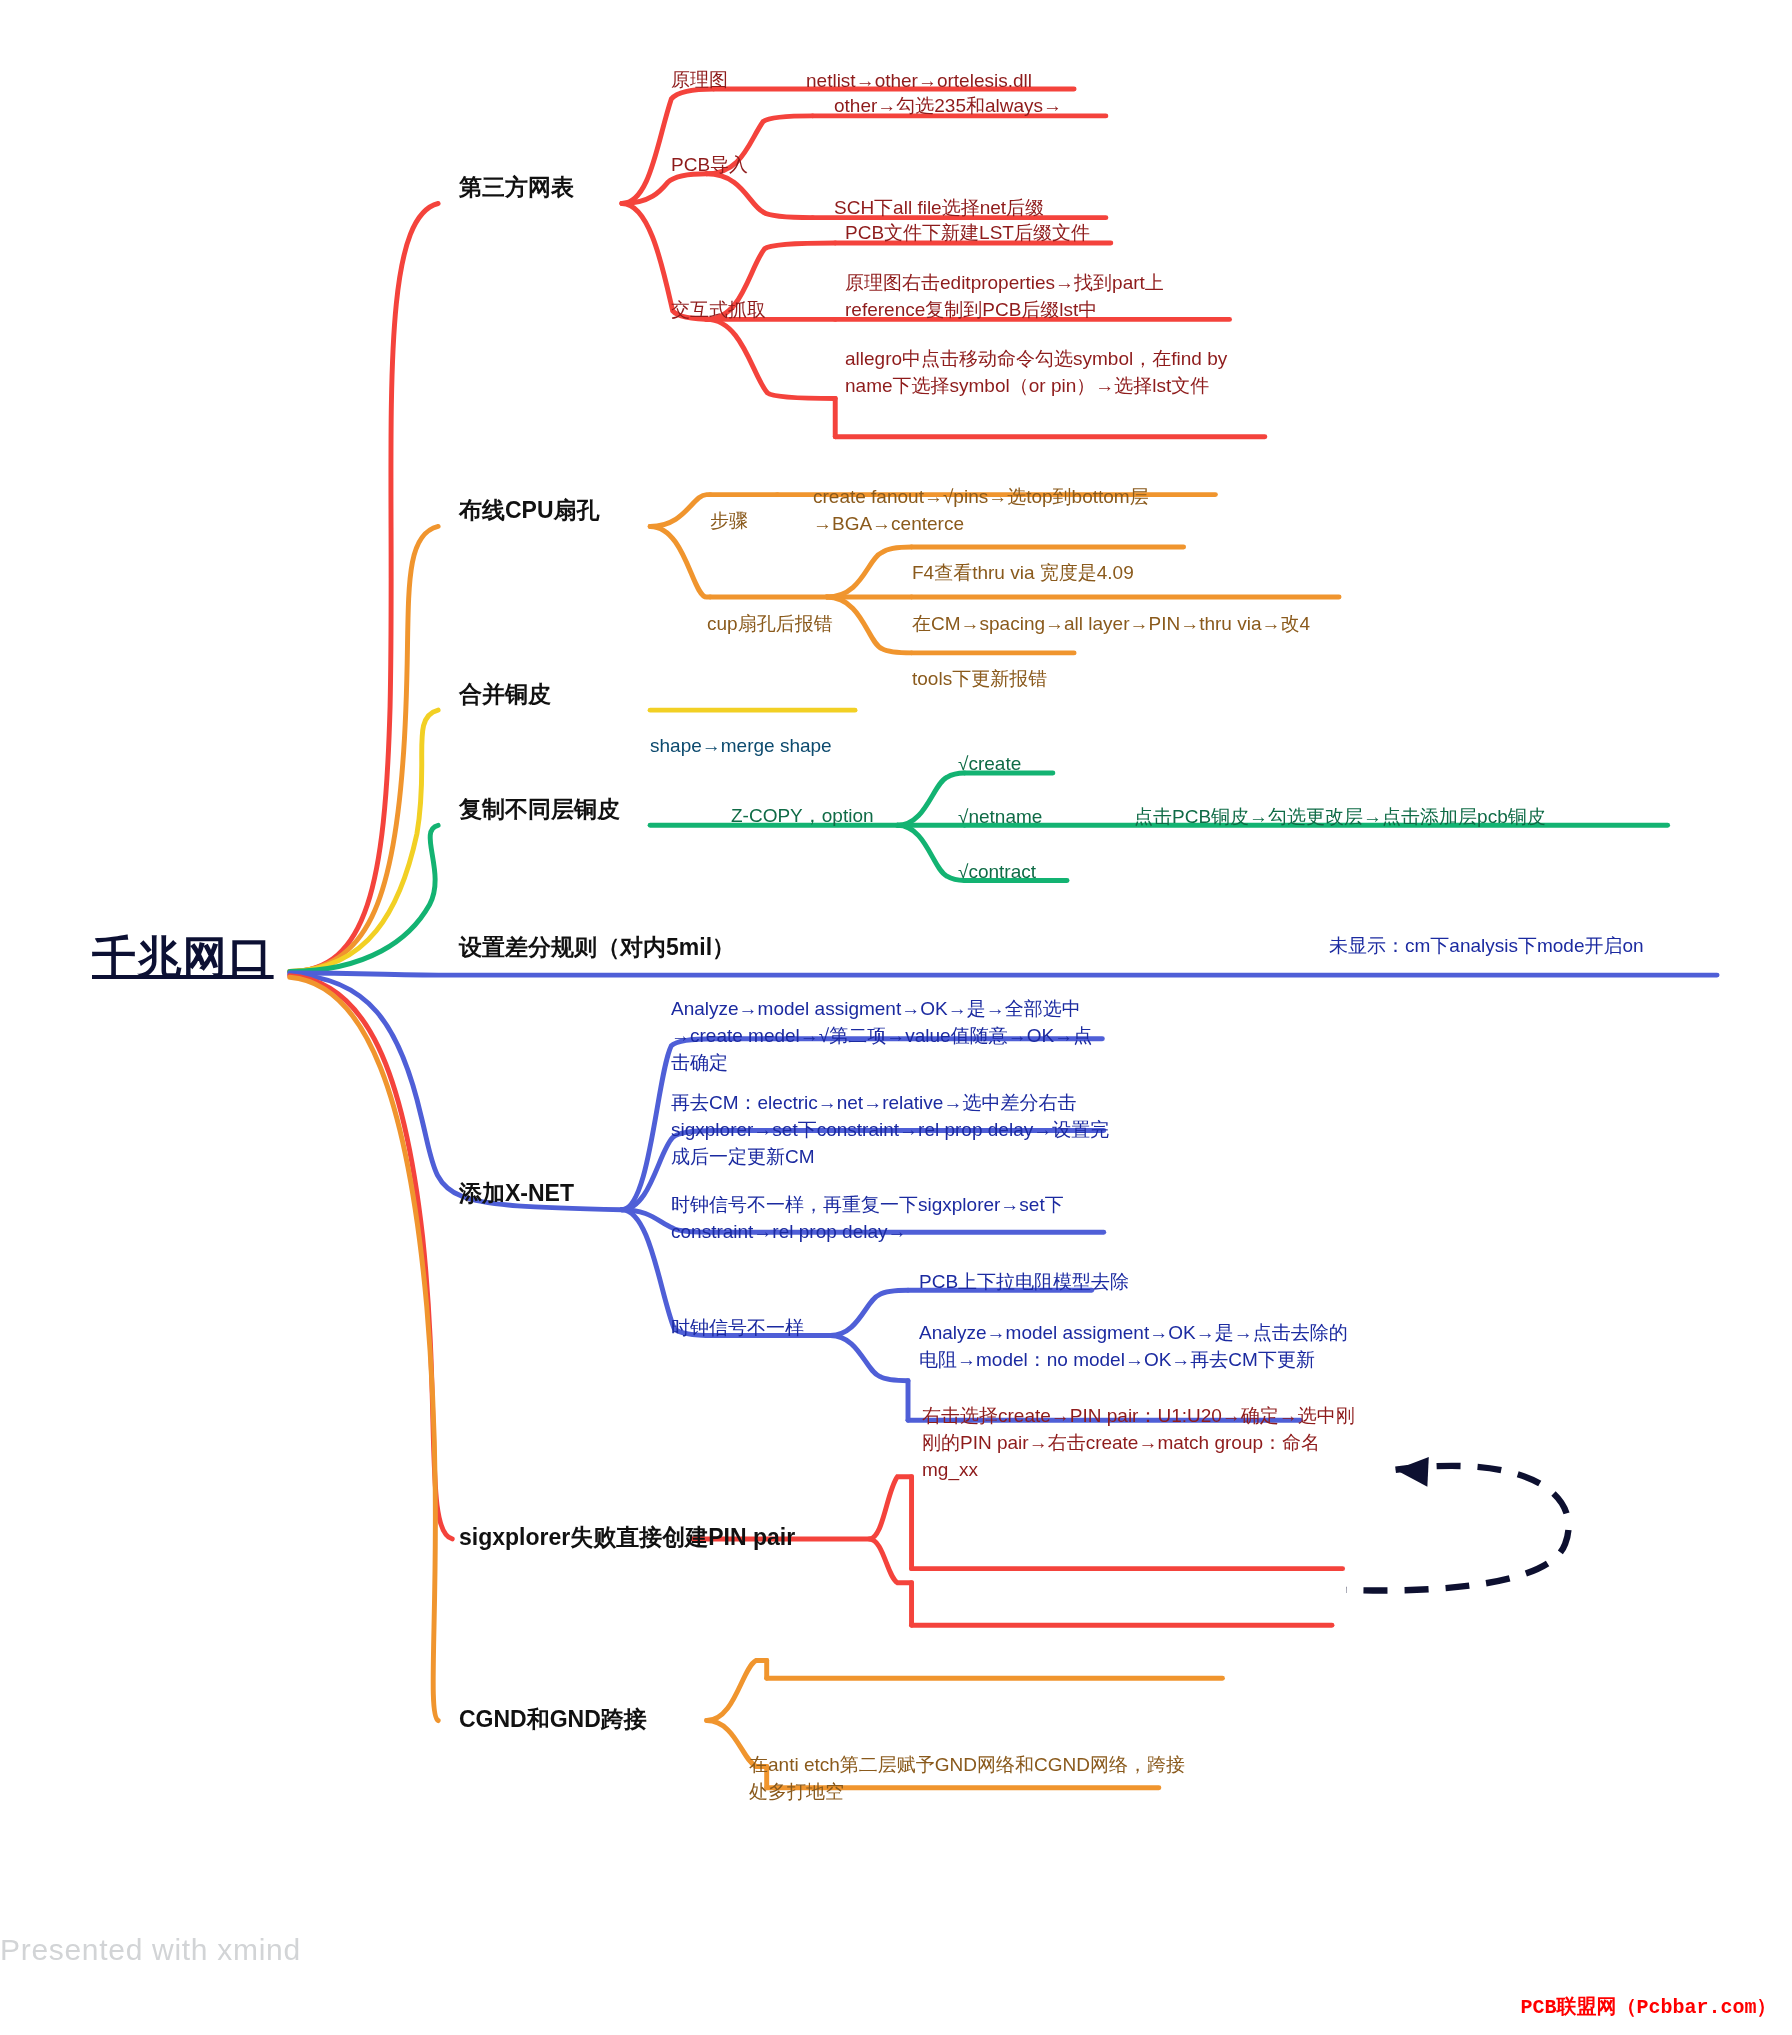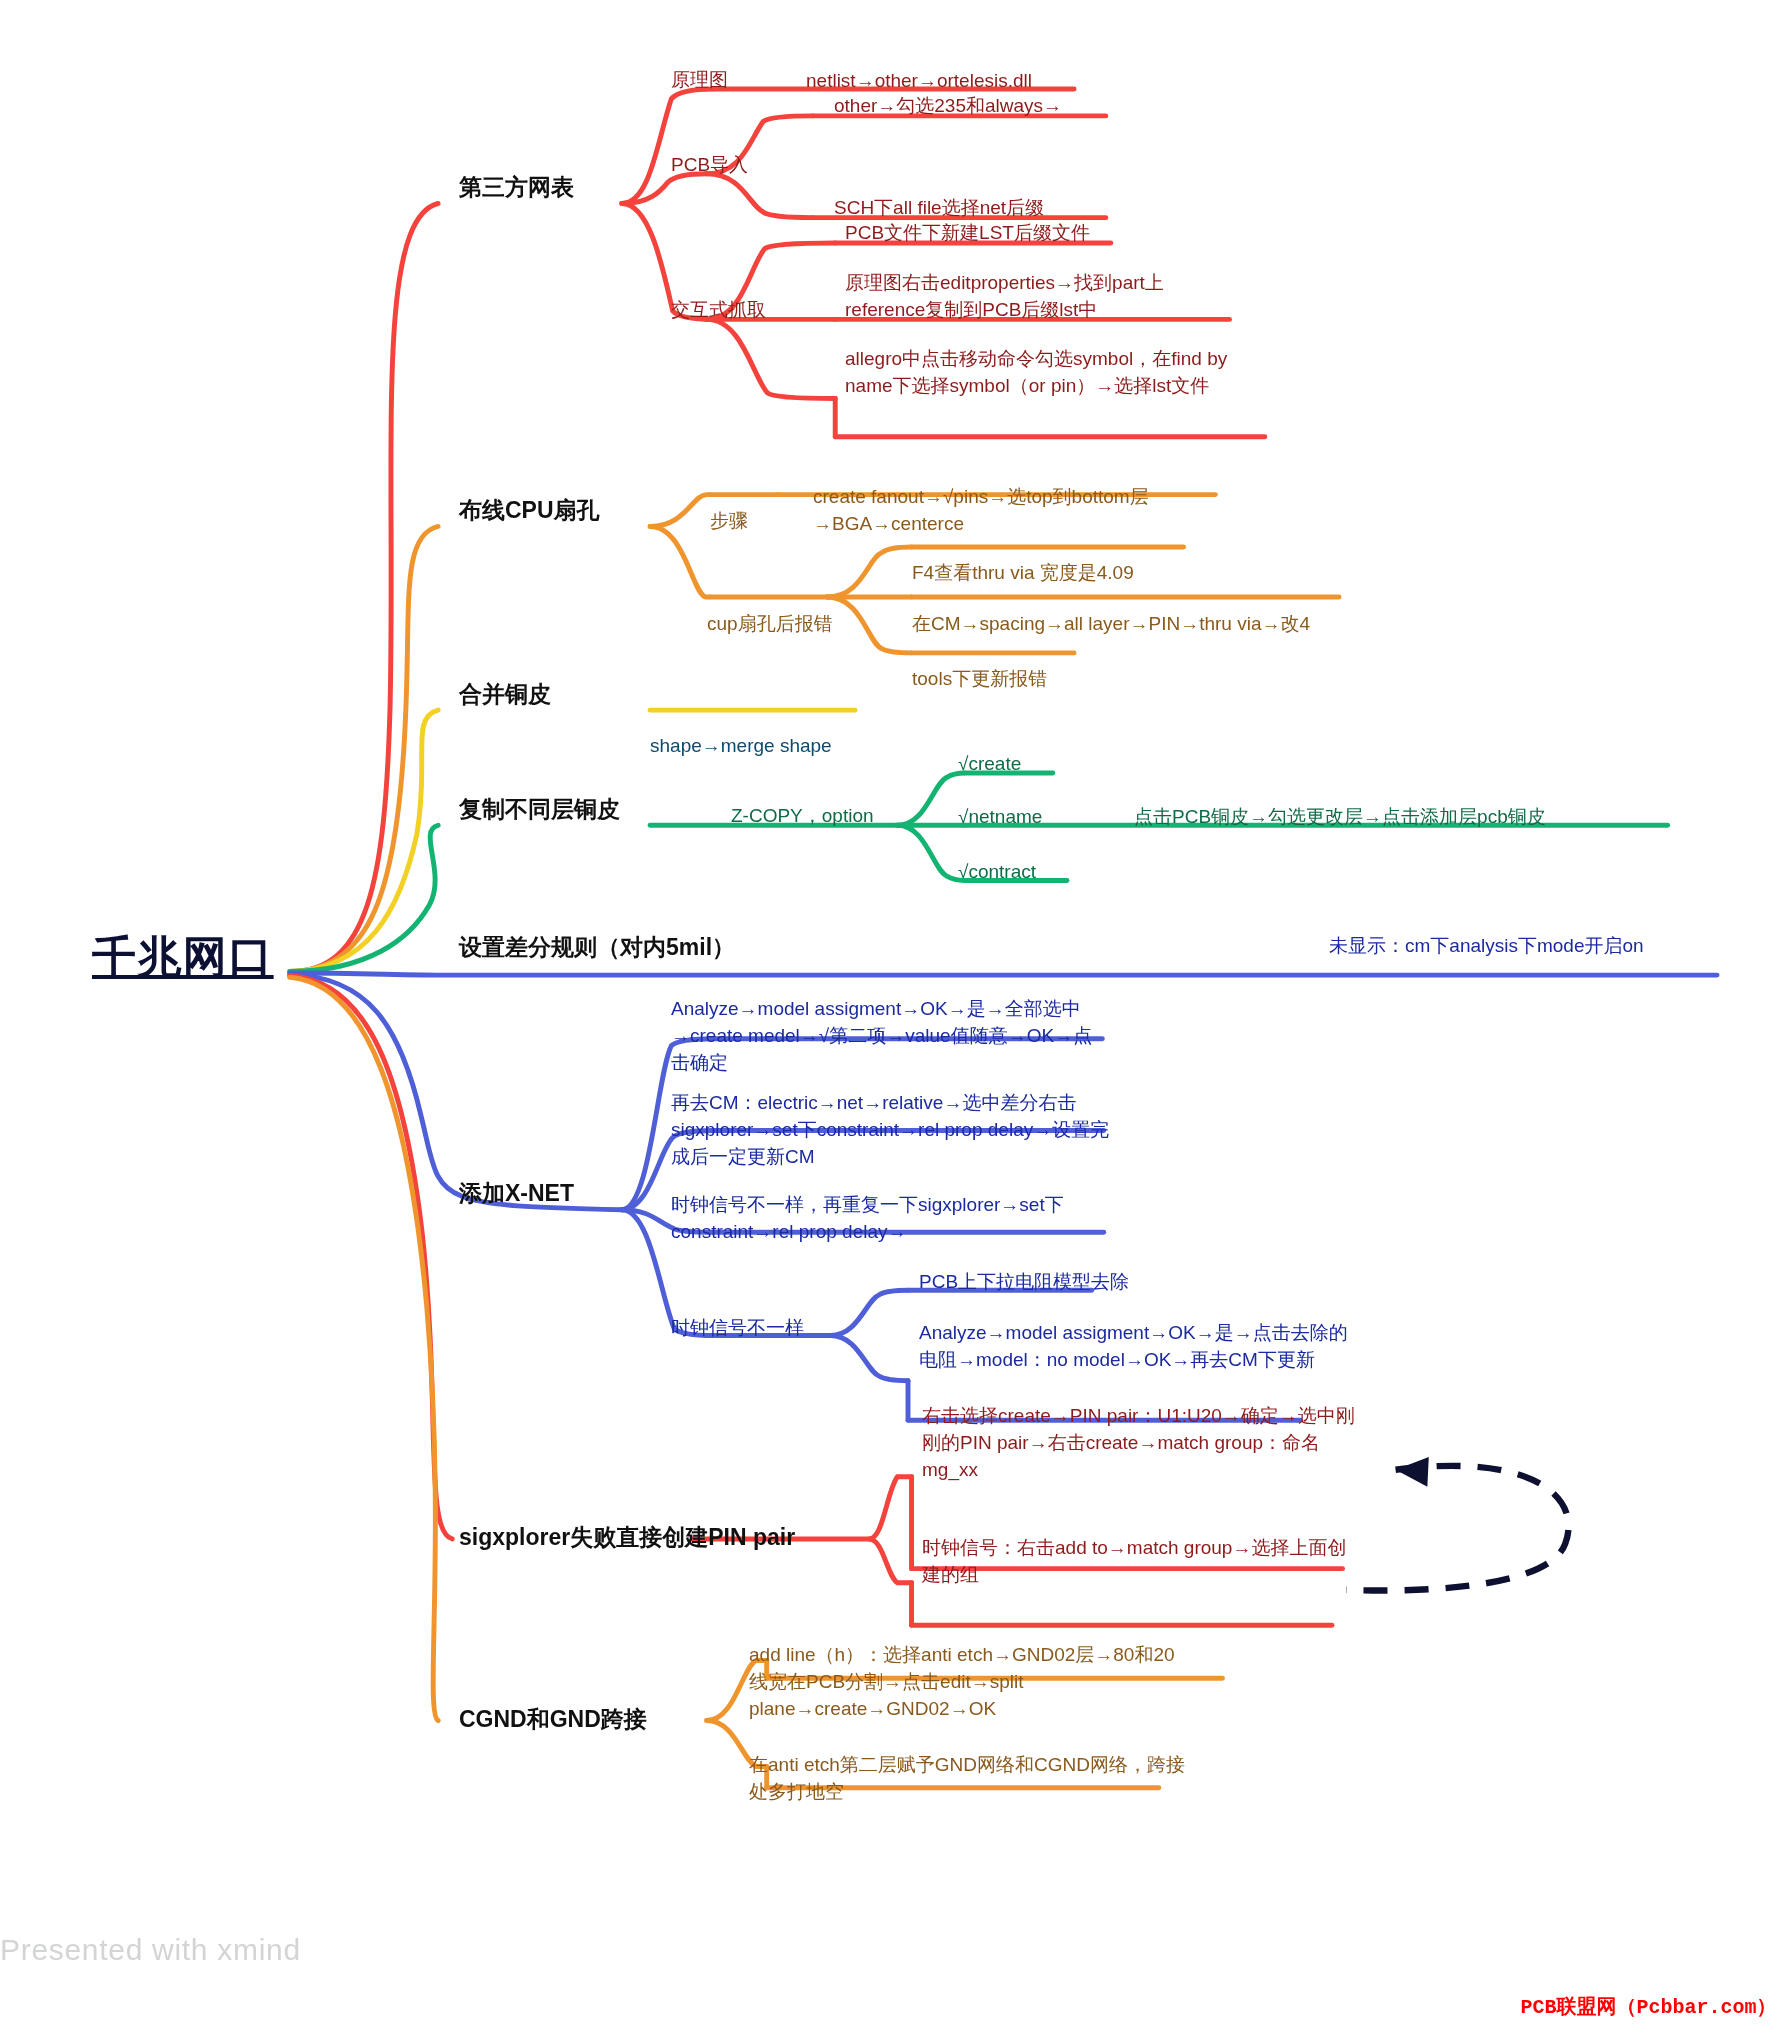--- a/index.html
+++ b/index.html
@@ -194,23 +194,21 @@
   <div class="node leaf c-blue" style="left:671px; top:996px; width:438px;">Analyze→model assigment→OK→是→全部选中→create medel→√第二项→value值随意→OK→点击确定</div>
   <div class="node leaf c-blue" style="left:671px; top:1090px; width:442px;">再去CM：electric→net→relative→选中差分右击sigxplorer→set下constraint→rel prop delay→设置完成后一定更新CM</div>
   <div class="node leaf c-blue" style="left:671px; top:1192px; width:442px;">时钟信号不一样，再重复一下sigxplorer→set下constraint→rel prop delay→</div>
 
   <div class="node sub c-blue" style="left:671px; top:1316px;">时钟信号不一样</div>
   <div class="node leaf c-blue" style="left:919px; top:1269px; width:297px;">PCB上下拉电阻模型去除</div>
   <div class="node leaf c-blue" style="left:919px; top:1320px; width:438px;">Analyze→model assigment→OK→是→点击去除的电阻→model：no model→OK→再去CM下更新</div>
 
   <div class="node main" style="left:459px; top:1523px;">sigxplorer失败直接创建PIN pair</div>
   <div class="node leaf c-red" style="left:922px; top:1403px; width:438px;">右击选择create→PIN pair：U1:U20→确定→选中刚刚的PIN pair→右击create→match group：命名mg_xx</div>
-  <div class="node leaf c-red" style="left:922px; top:1535px; width:438px;">时钟信号：右击add to→match group→选择上面创建的组</div>
 
   <div class="node main" style="left:459px; top:1705px;">CGND和GND跨接</div>
-  <div class="node leaf c-orange" style="left:749px; top:1606px; width:438px;">add line（h）：选择anti etch→GND02层→80和20线宽在PCB分割→点击edit→split plane→create→GND02→OK</div>
   <div class="node leaf c-orange" style="left:749px; top:1716px; width:438px;">在anti etch第二层赋予GND网络和CGND网络，跨接处多打地空</div>
 
   <div class="wm-xmind">Presented with xmind</div>
   <div class="wm-pcbbar">PCB联盟网（Pcbbar.com）</div>
 
 </div>
 
 
 </body></html>

